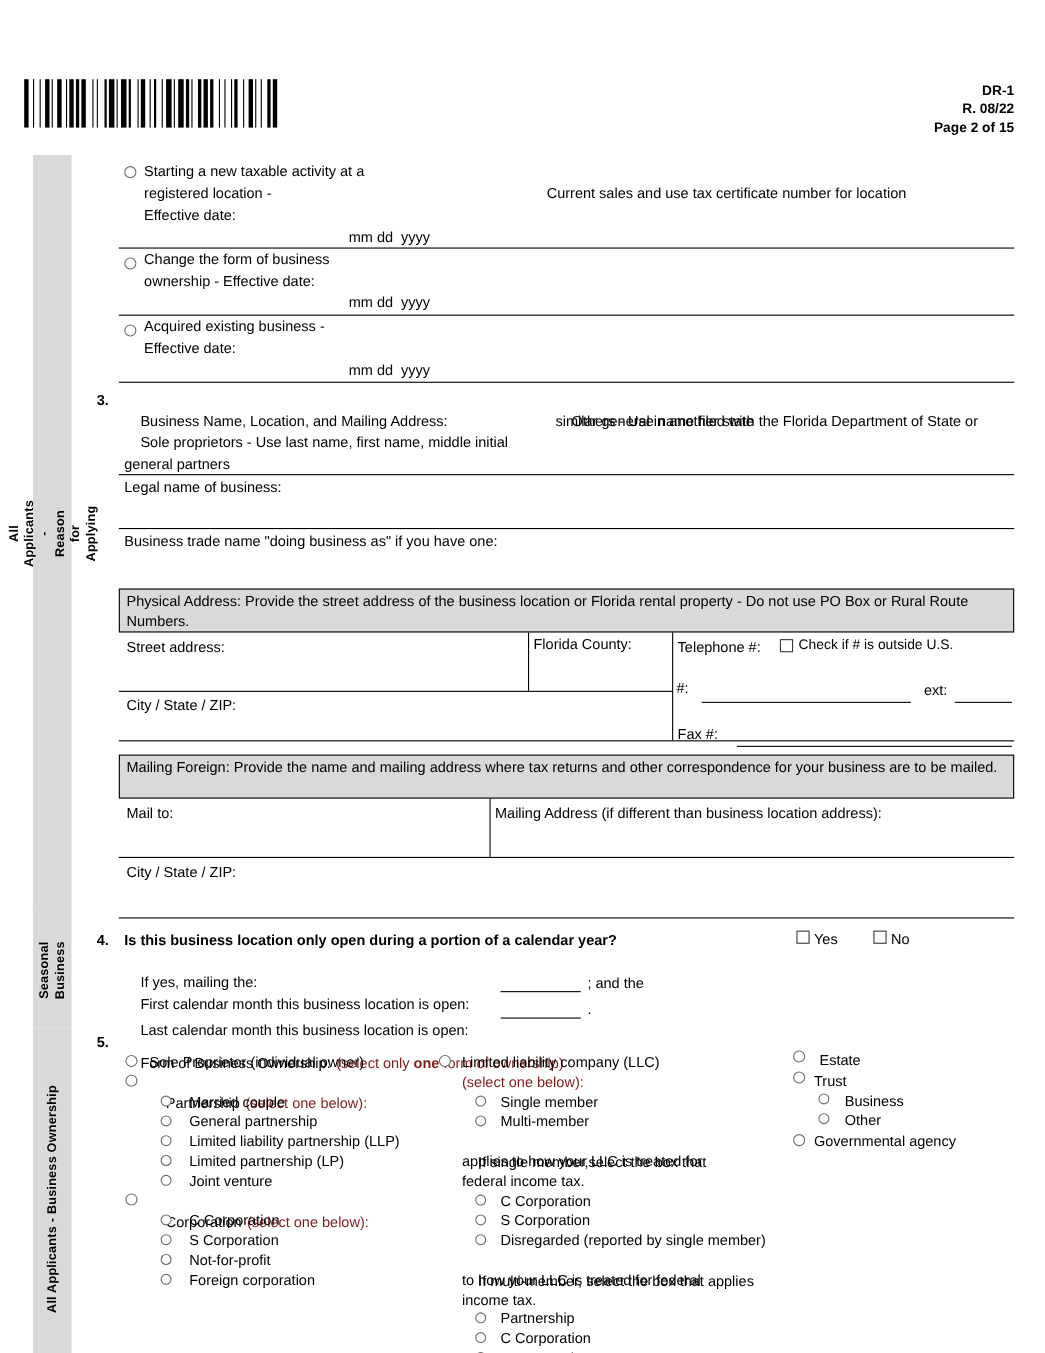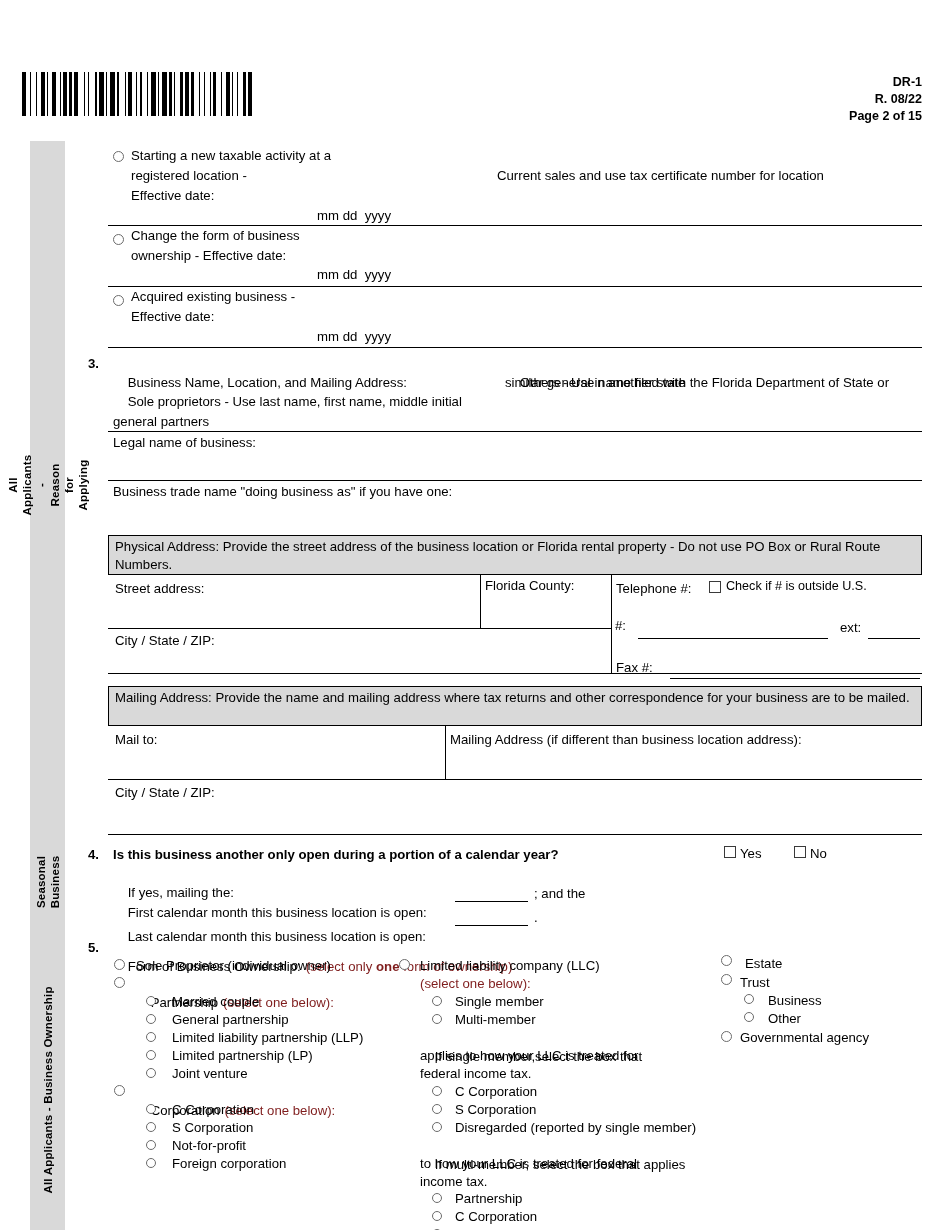--- a/index.html
+++ b/index.html
@@ -262,34 +262,34 @@
   <div class="txt" style="left:726px; top:529px; font-size:12.6px;">Check if # is outside U.S.</div>
   <div class="txt" style="left:615px; top:568px;">#:</div>
   <div class="blank" style="left:638px; top:590px; width:190px;"></div>
   <div class="txt" style="left:840px; top:570px;">ext:</div>
   <div class="blank" style="left:868px; top:590px; width:52px;"></div>
   <div class="txt" style="left:115px; top:583px;">City / State / ZIP:</div>
   <div class="txt" style="left:616px; top:610px;">Fax #:</div>
   <div class="blank" style="left:670px; top:630px; width:250px;"></div>
 
   <div class="band" style="left:108px; top:638px; width:814px; height:40px;">
-    <div class="txt" style="left:6px; top:2px; width:800px; line-height:18px;"><span class="b">Mailing Address</span><span>:  Provide the name and mailing address where tax returns and other correspondence for your business are to be mailed.</span></div>
+    <div class="txt" style="left:6px; top:2px; width:800px; line-height:18px;"><span class="b">Mailing Foreign</span><span>:  Provide the name and mailing address where tax returns and other correspondence for your business are to be mailed.</span></div>
   </div>
 
   <div class="vline" style="left:445px; top:678px; height:53px;"></div>
   <div class="boxline" style="left:108px; top:731px; width:814px;"></div>
   <div class="txt" style="left:115px; top:682px;">Mail to:</div>
   <div class="txt" style="left:450px; top:682px;">Mailing Address (if different than business location address):</div>
   <div class="txt" style="left:115px; top:735px;">City / State / ZIP:</div>
   <div class="blank" style="left:113px; top:778px; width:0;"></div>
 
   <div class="hr" style="top:786px;"></div>
 
   <div class="txt b" style="left:88px; top:797px;">4.</div>
-  <div class="txt b" style="left:113px; top:797px;">Is this business another only open during a portion of a calendar year?</div>
+  <div class="txt b" style="left:113px; top:797px;">Is this business location only open during a portion of a calendar year?</div>
   <div class="cbox" style="left:724px; top:798px;"></div>
   <div class="txt" style="left:740px; top:796px;">Yes</div>
   <div class="cbox" style="left:794px; top:798px;"></div>
   <div class="txt" style="left:810px; top:796px;">No</div>
 
   <div class="txt" style="left:113px; top:816px;">
     <span class="b">If yes</span><span>, mailing the:</span>
   </div>
   <div class="txt" style="left:113px; top:836px;">
     <span class="b">First</span><span> calendar month this business location is open:</span>

